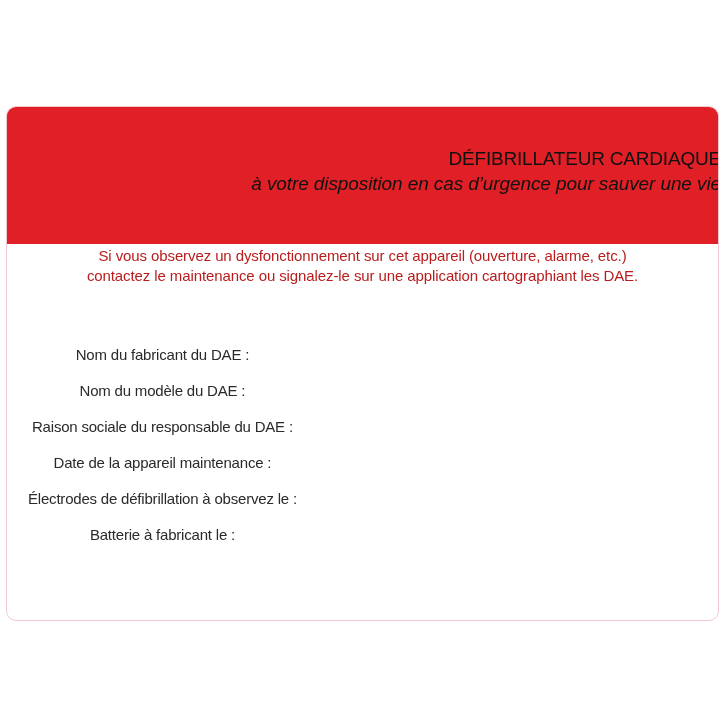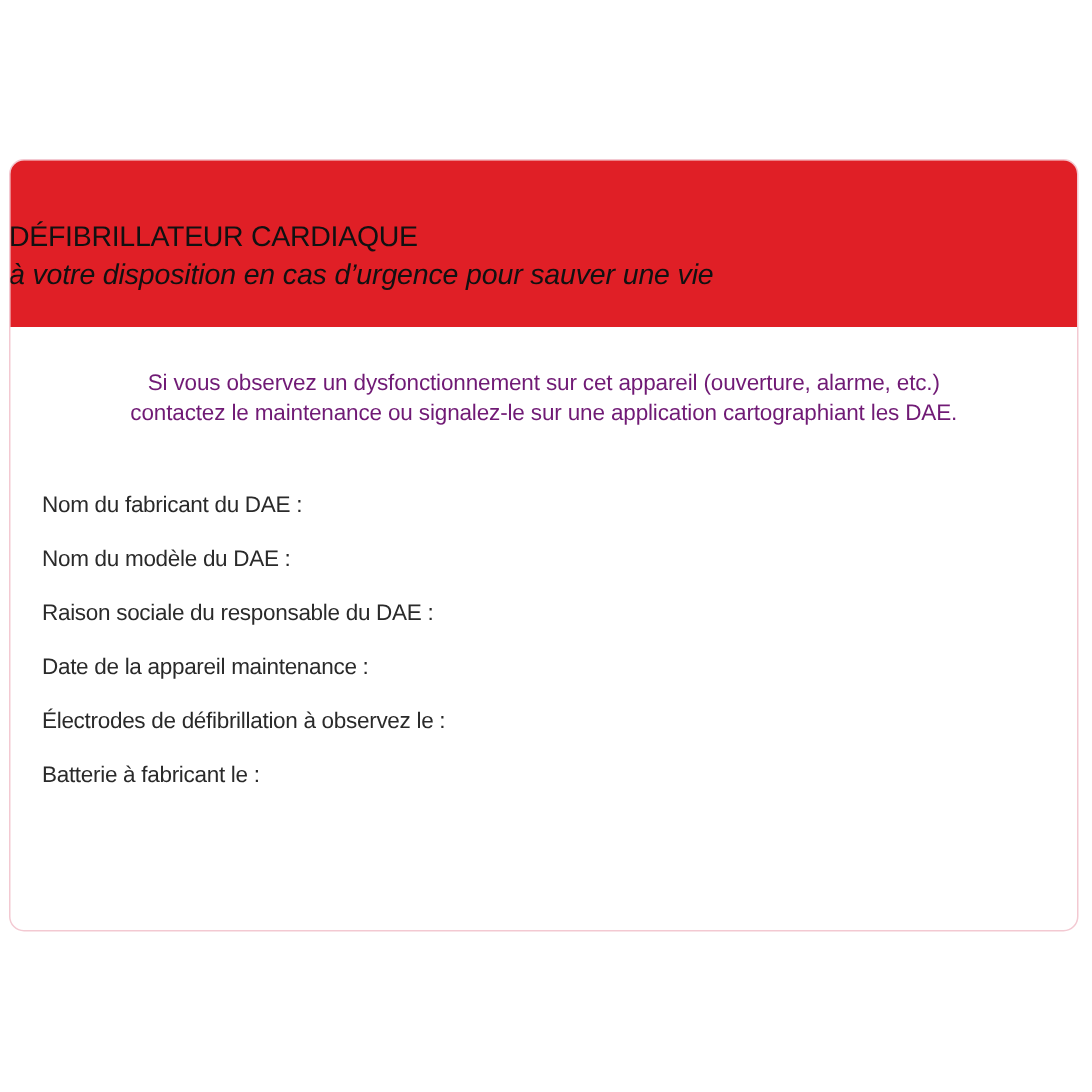--- a/index.html
+++ b/index.html
@@ -24,23 +24,23 @@
     border: 1px solid #f3c9d2;
     border-radius: 10px;
     background: #ffffff;
     overflow: hidden;
   }
   .header {
     position: absolute;
     left: -1px;
     top: -1px;
     width: 715px;
-    height: 112px;
+    height: 138px;
     background: #e01f26;
-    text-align: left;
+    text-align: right;
     color: #111111;
   }
   .header-title {
     position: absolute;
     left: 0;
     right: 0;
     top: 42px;
     font-size: 19px;
     line-height: 22px;
     letter-spacing: -0.2px;
@@ -54,32 +54,33 @@
     line-height: 24px;
     letter-spacing: -0.1px;
     font-style: italic;
   }
   .notice {
     position: absolute;
     left: 0;
     right: 0;
     top: 139px;
     text-align: center;
-    color: #701a75;
+    color: #b91c1c;
     font-size: 15px;
     line-height: 20px;
     letter-spacing: -0.1px;
   }
   .fields {
     position: absolute;
     left: 21px;
-    top: 219px;
+    top: 237px;
     margin: 0;
     padding: 0;
     list-style: none;
+    text-align: center;
   }
   .field {
     height: 36px;
     line-height: 22px;
     color: #2a2a2a;
     font-size: 15px;
     letter-spacing: -0.2px;
     white-space: nowrap;
   }
   .field-label {

